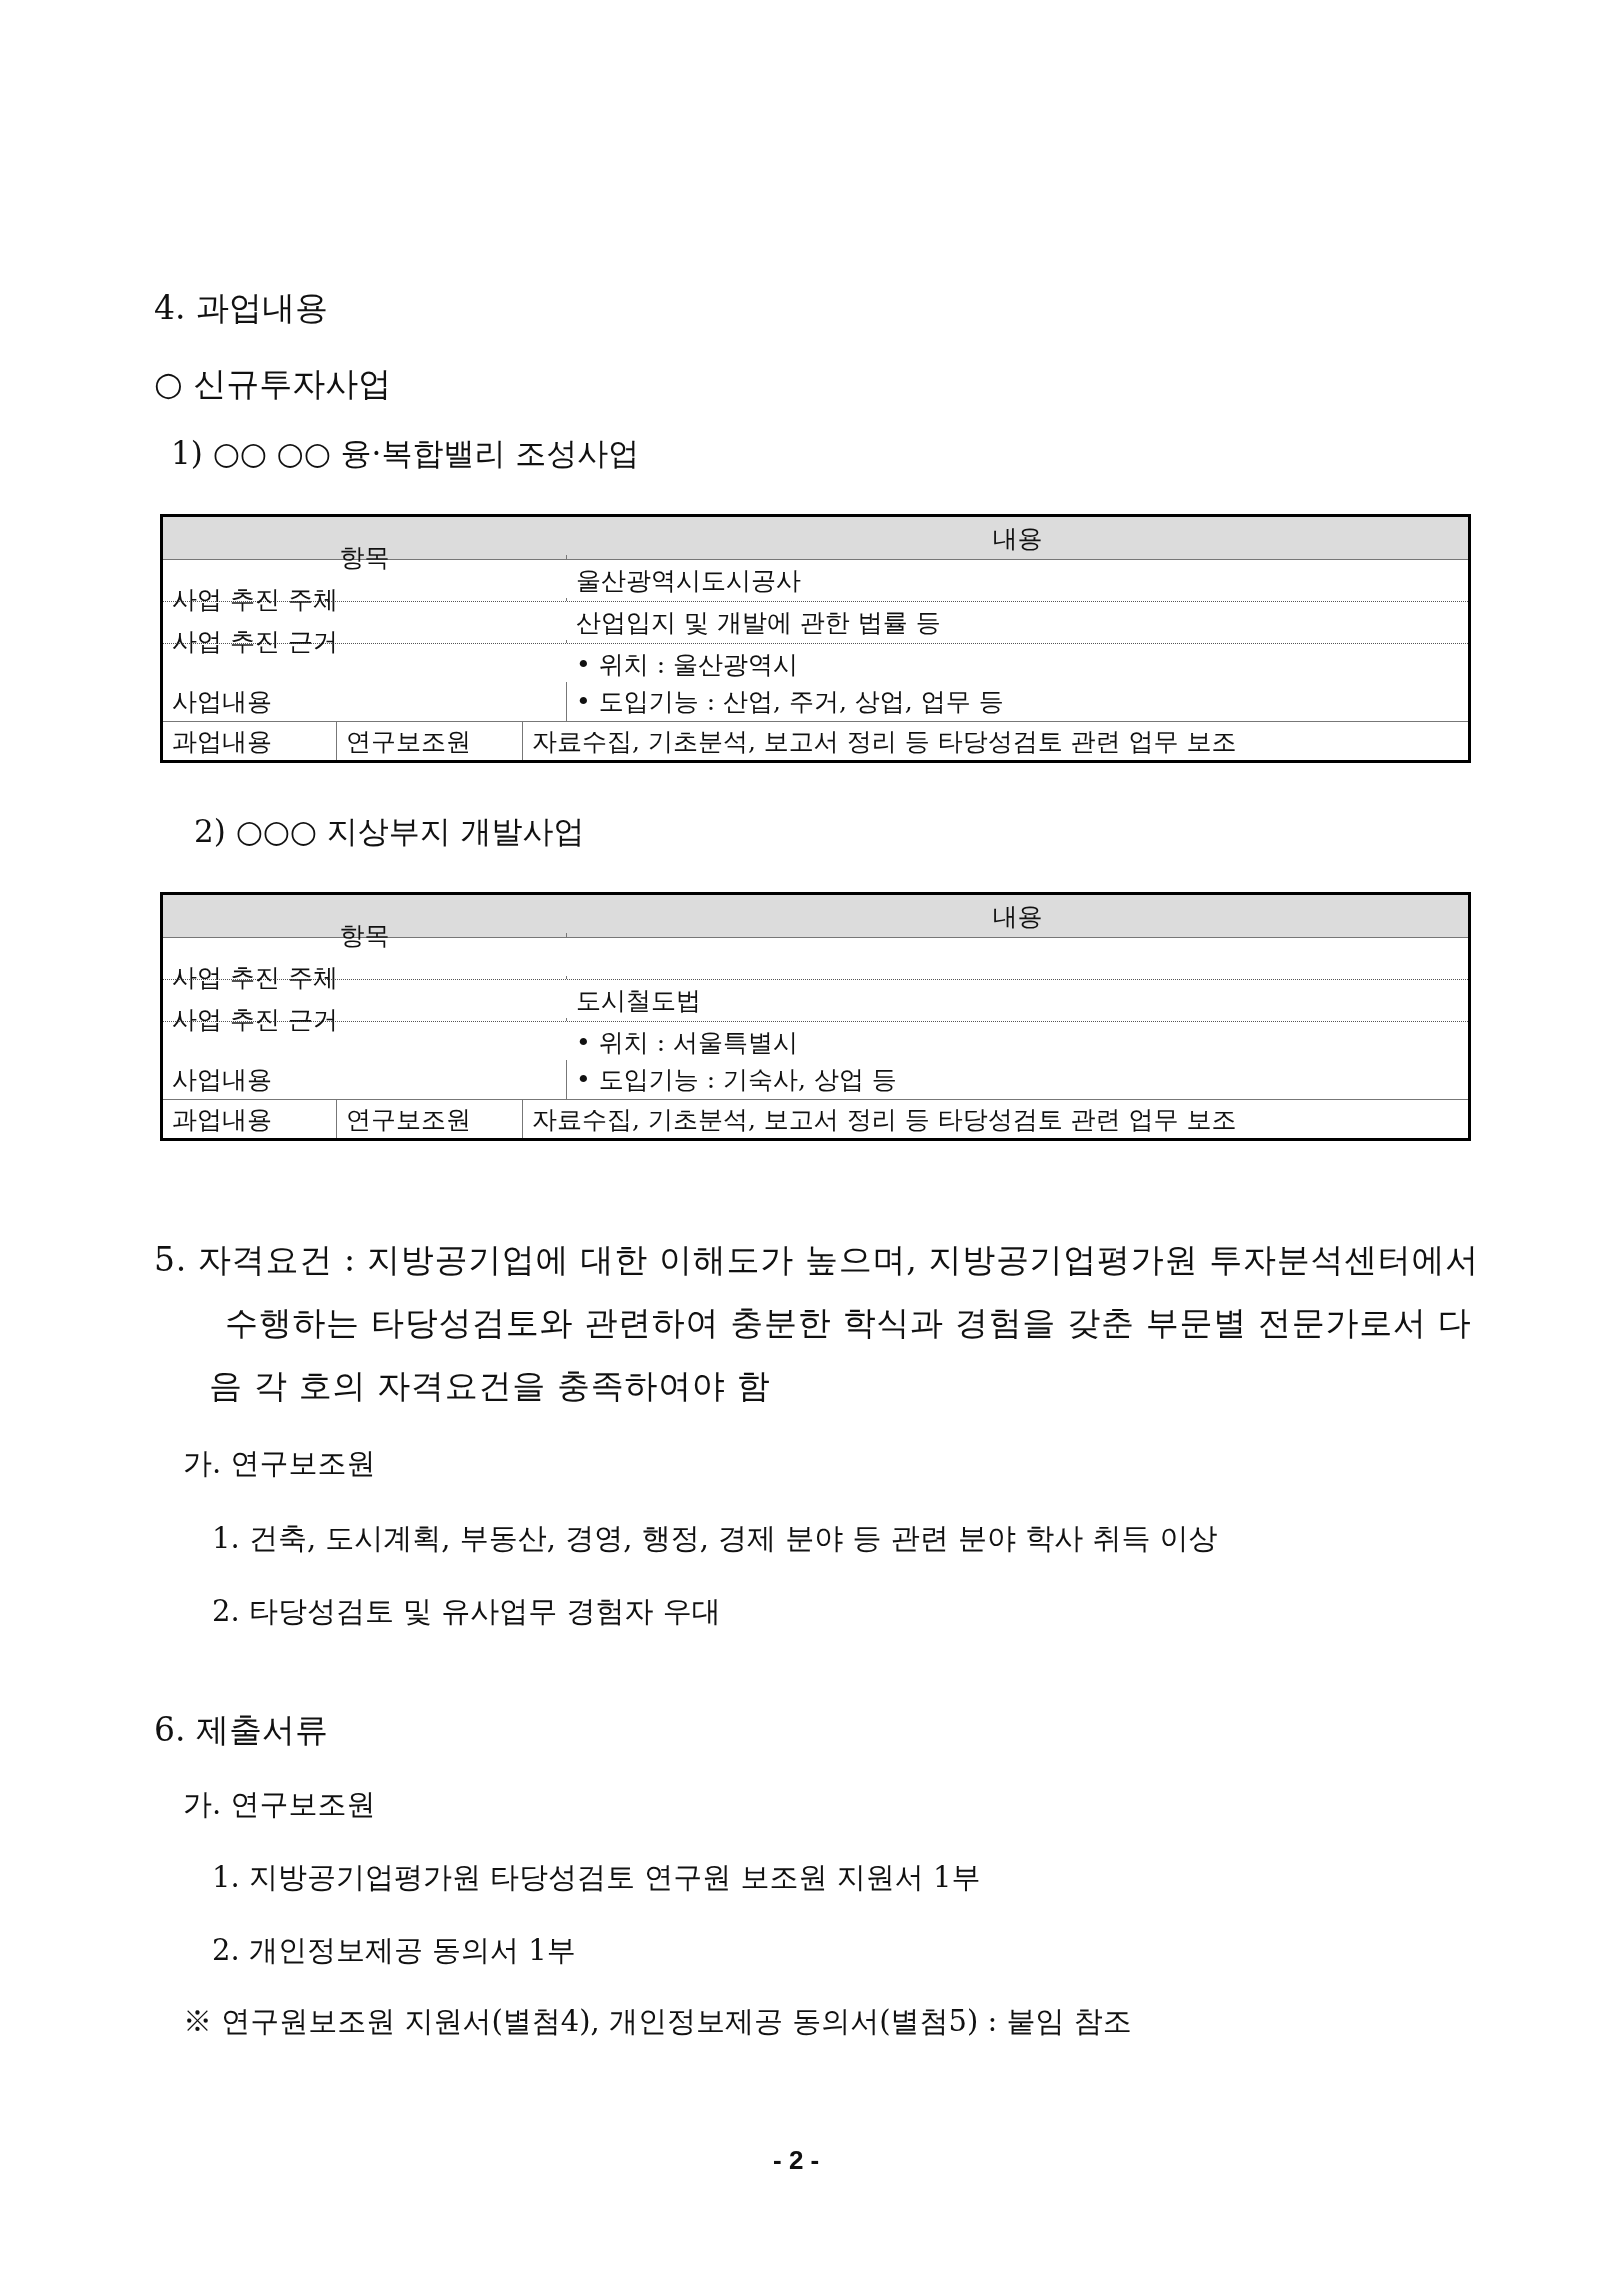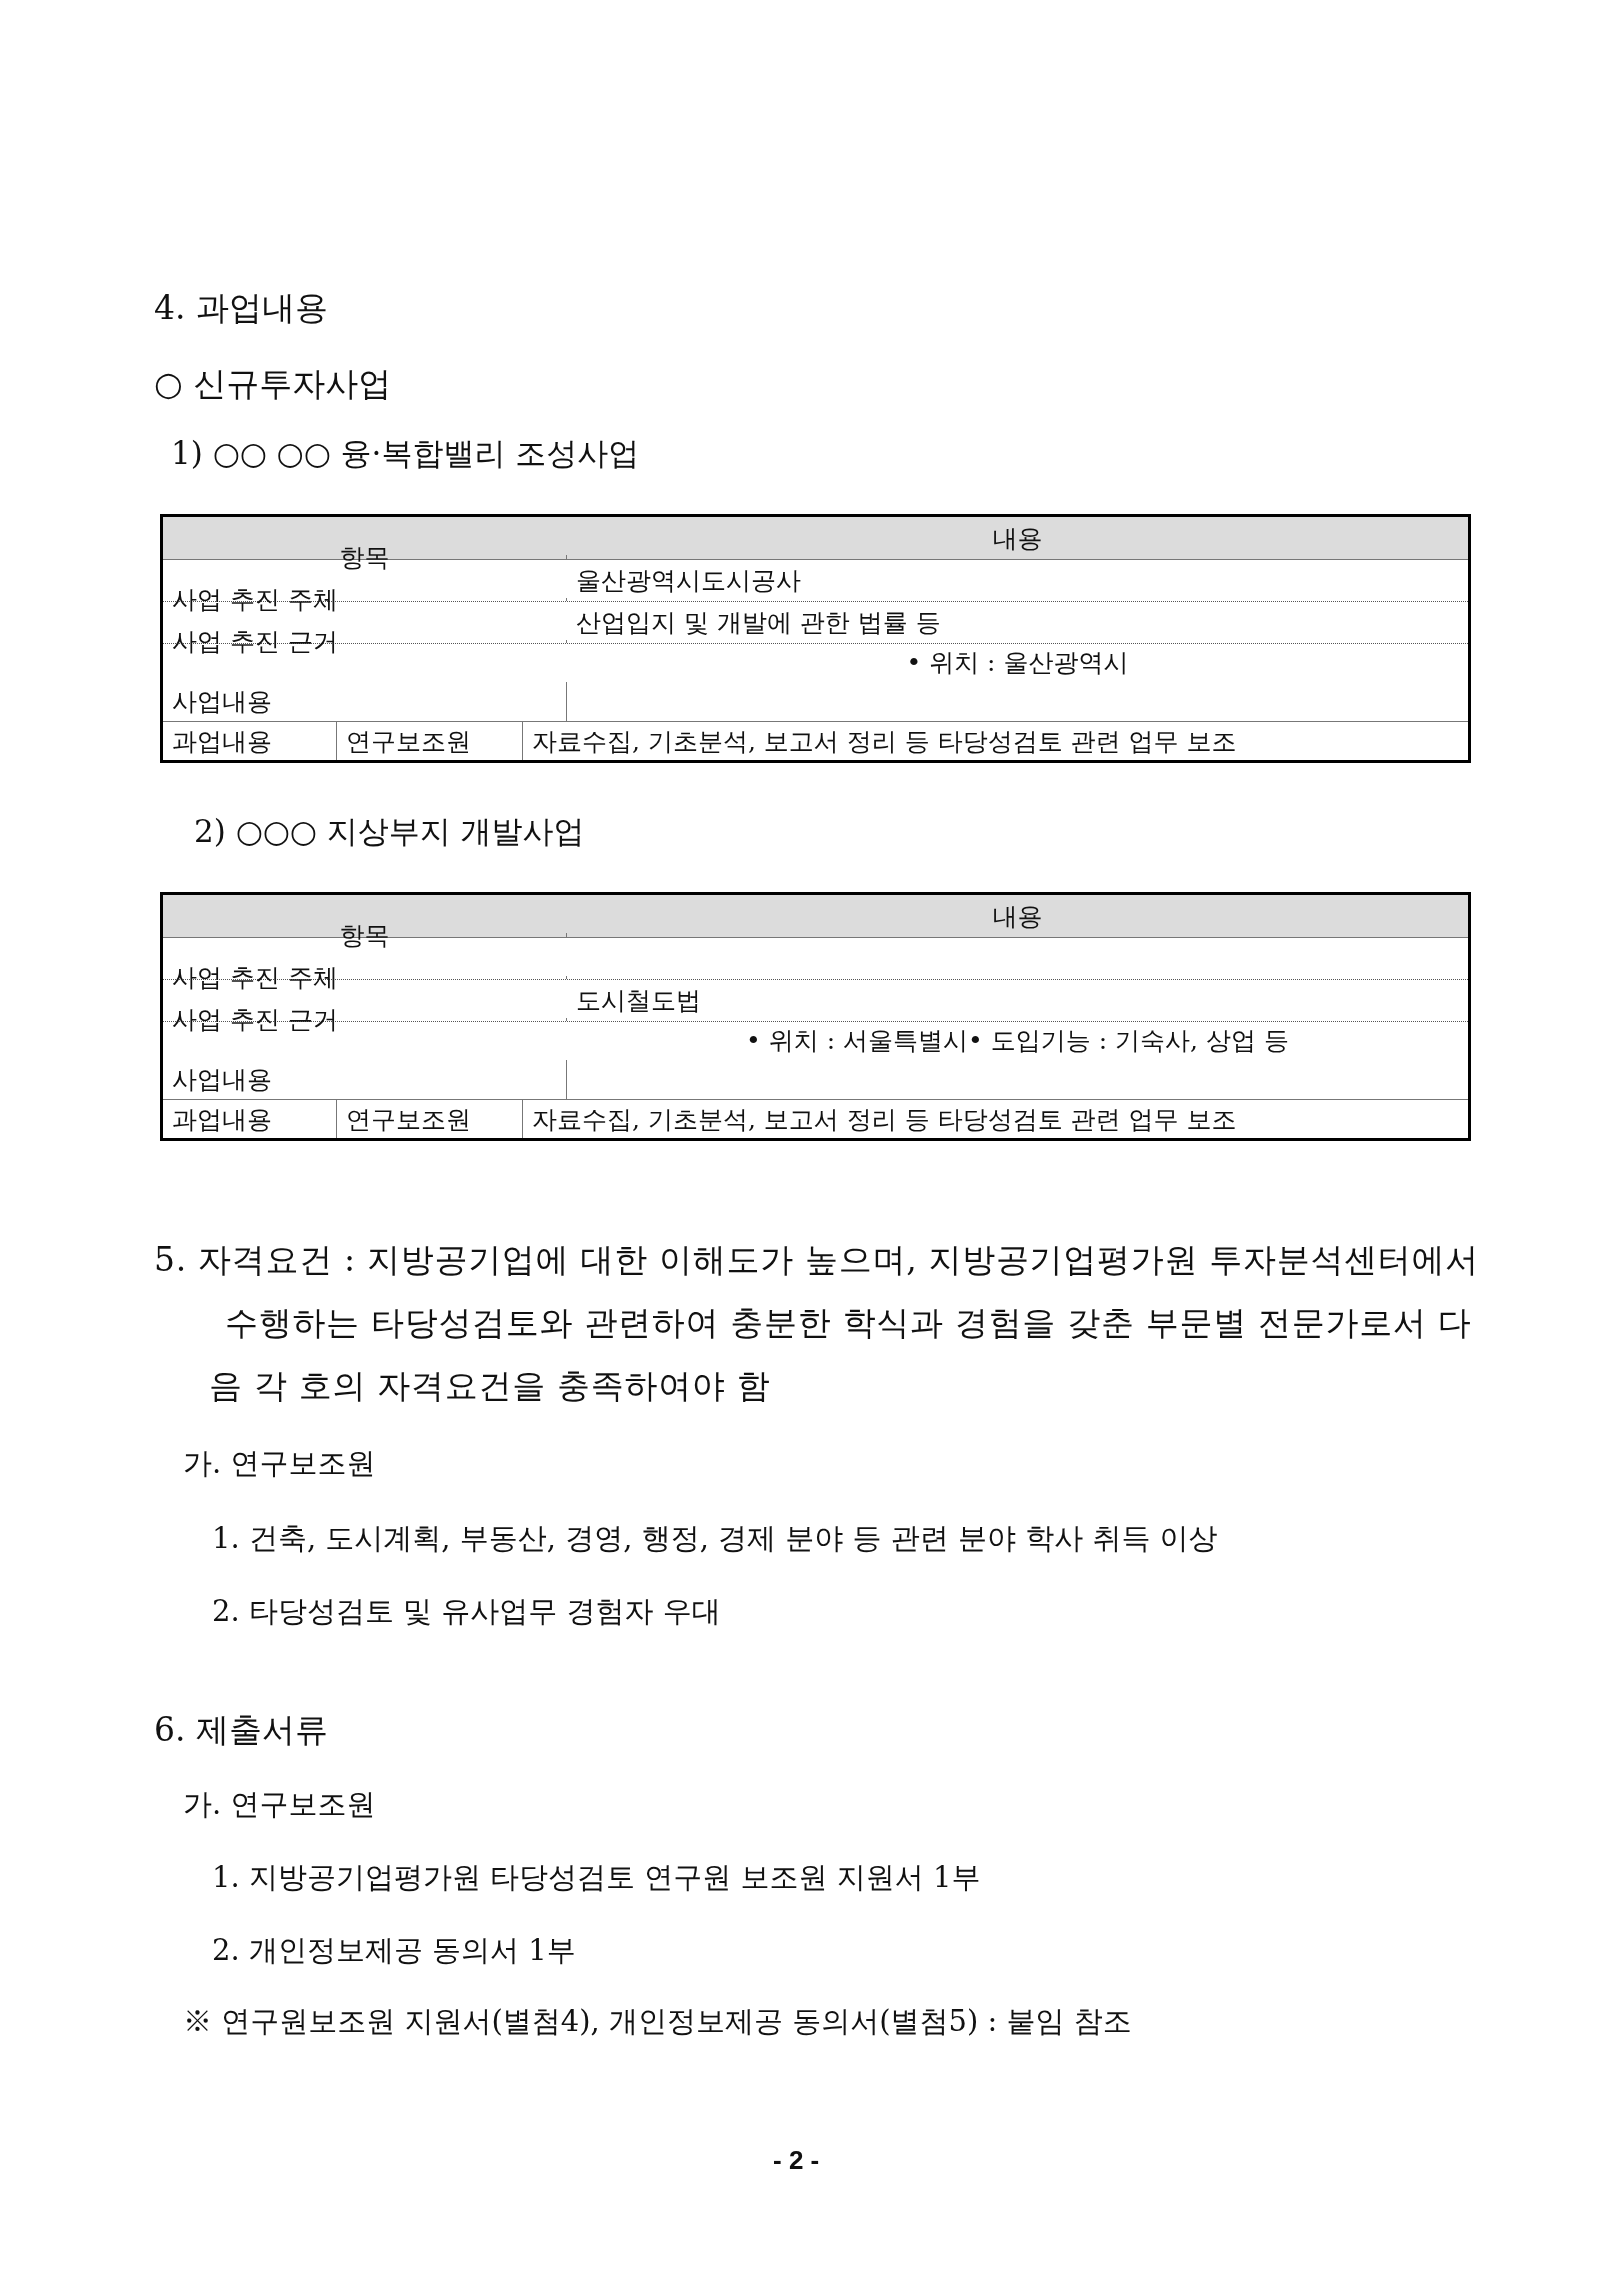--- a/index.html
+++ b/index.html
@@ -25,21 +25,21 @@
   .row.solid { border-bottom: 1.3px solid #777; }
   .cell {
     box-sizing: border-box; font-size: 25px; padding: 0 9px;
     display: flex; align-items: center;
   }
   .c-left { width: 404px; border-right: 1.3px solid #777; margin-top: 38px; }
   .c-left-a { width: 174px; border-right: 1.3px solid #777; }
   .c-left-b { width: 186px; border-right: 1.3px solid #777; }
   .c-right { flex: 1; }
   .center { justify-content: center; }
-  .multi { flex-direction: row; align-items: flex-start; justify-content: center; }
+  .multi { flex-direction: column; align-items: flex-start; justify-content: center; }
   .bullet-line { line-height: 37px; }
   .pnum {
     font-family: "Liberation Sans", sans-serif; font-weight: bold; font-size: 26px;
   }
 </style>
 </head>
 <body>
 
 <div class="abs h-sec" style="left:154px; top:286px;">4. 과업내용</div>
 <div class="abs h-sec" style="left:154px; top:362px;">○ 신규투자사업</div>
@@ -55,20 +55,21 @@
     <div class="cell c-right">울산광역시도시공사</div>
   </div>
   <div class="row dot" style="height:42px;">
     <div class="cell c-left">사업 추진 근거</div>
     <div class="cell c-right">산업입지 및 개발에 관한 법률 등</div>
   </div>
   <div class="row solid" style="height:78px;">
     <div class="cell c-left">사업내용</div>
     <div class="cell c-right multi">
       <div class="bullet-line">• 위치 : 울산광역시</div>
+      <div class="bullet-line">• 도입기능 : 산업, 주거, 상업, 업무 등</div>
     </div>
   </div>
   <div class="row" style="height:38px;">
     <div class="cell c-left-a">과업내용</div>
     <div class="cell c-left-b">연구보조원</div>
     <div class="cell c-right">자료수집, 기초분석, 보고서 정리 등 타당성검토 관련 업무 보조</div>
   </div>
 </div>
 
 <div class="abs h-sub" style="left:154px; top:811px;margin-left:40px;">2) ○○○ 지상부지 개발사업</div>

